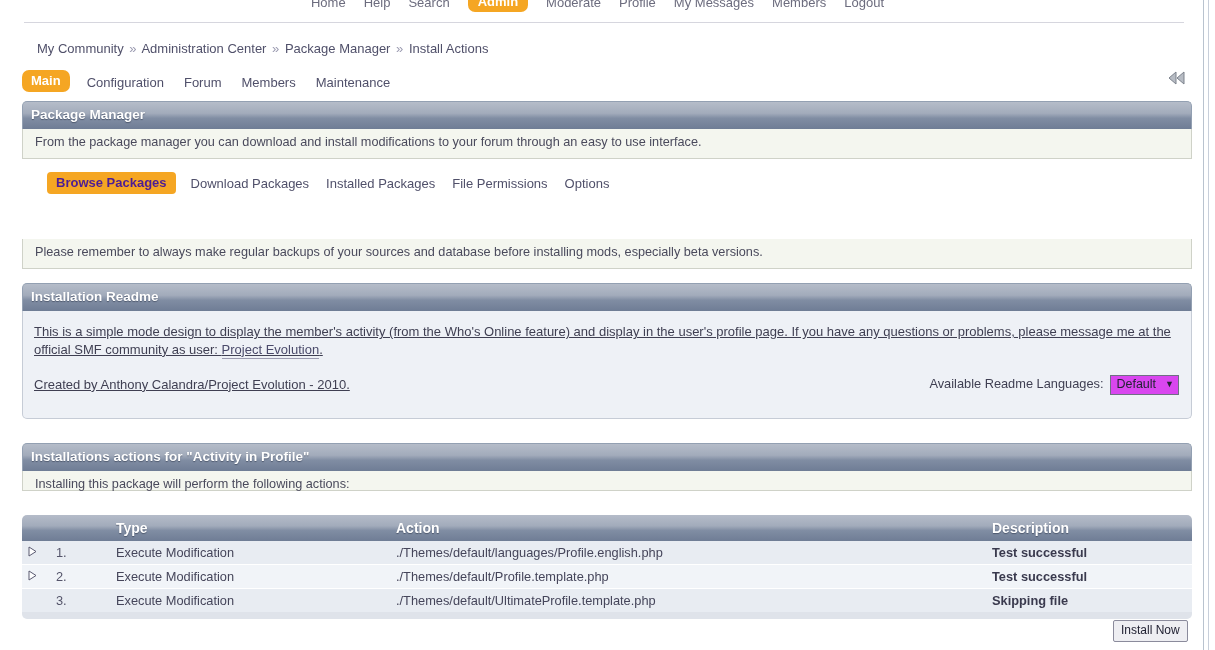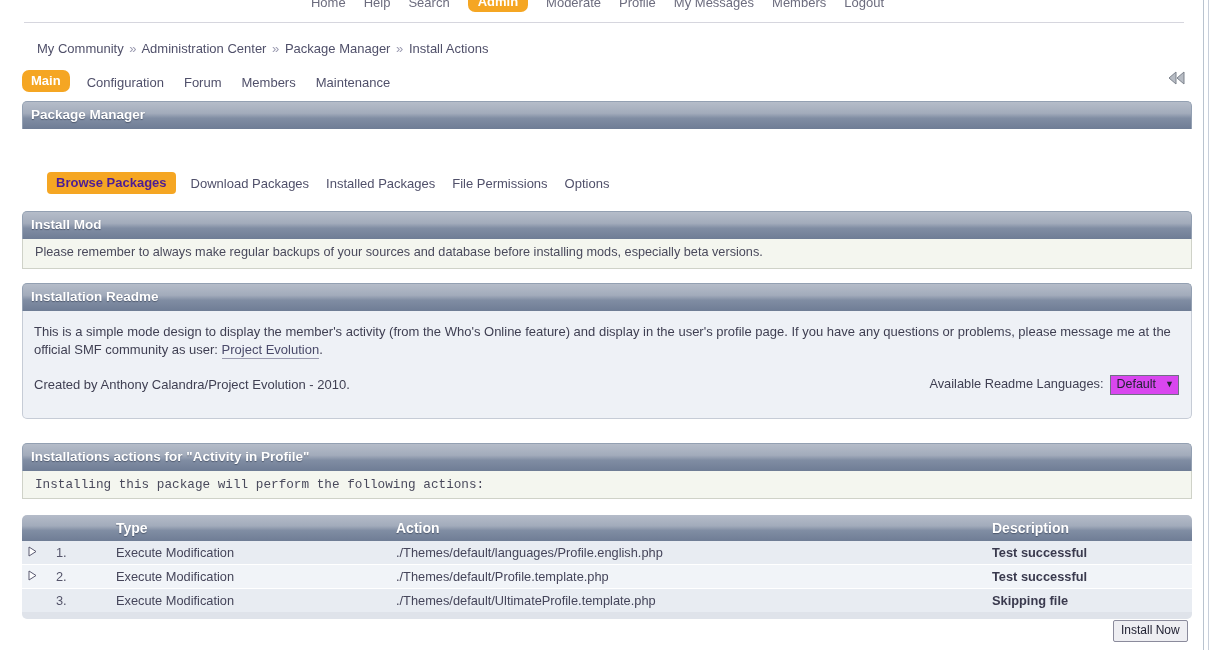--- a/index.html
+++ b/index.html
@@ -138,20 +138,21 @@
     position: absolute;
     left: 22px;
     width: 1170px;
     box-sizing: border-box;
     background: #eef1f6;
     border: 1px solid #c6ccd6;
     border-top: none;
     border-radius: 0 0 5px 5px;
     color: #3f3f52;
     font-size: 13px;
+    text-decoration: underline;
   }
 
   
   .pkg-submenu {
     position: absolute;
     top: 172px;
     left: 47px;
     display: flex;
     align-items: center;
     gap: 13px;
@@ -337,32 +338,30 @@
   <div class="collapse-icon">
     <svg width="20" height="16" viewBox="0 0 20 16">
       <polygon points="9,2 9,14 2,8" fill="#b7bcc4" stroke="#7d838d" stroke-width="1"></polygon>
       <polygon points="17,2 17,14 10,8" fill="#b7bcc4" stroke="#7d838d" stroke-width="1"></polygon>
     </svg>
   </div>
 
   <div class="catbar" style="top:101px;">
     <span class="title">Package Manager</span>
   </div>
+  <div class="infobox" style="top:129px; height:30px;">From the package manager you can download and install modifications to your forum through an easy to use interface.</div>
 
   <div class="pkg-submenu">
     <a class="active">Browse Packages</a>
     <a>Download Packages</a>
     <a>Installed Packages</a>
     <a>File Permissions</a>
     <a>Options</a>
   </div>
 
-  <div class="catbar" style="top:211px;">
-    <span class="title">Install Mod</span>
-  </div>
   <div class="infobox" style="top:239px; height:30px;">Please remember to always make regular backups of your sources and database before installing mods, especially beta versions.</div>
 
   <div class="catbar" style="top:283px;">
     <span class="title">Installation Readme</span>
   </div>
   <div class="windowbg" style="top:311px; height:108px;">
     <div class="readme-body">
       <p><span>This is a simple mode design to display the member's activity (from the Who's Online feature) and display in the user's profile page. If you have any questions or problems, please message me at the official SMF community as user: </span><a class="readme-link">Project Evolution</a><span>.</span></p>
       <p class="para2">Created by Anthony Calandra/Project Evolution - 2010.</p>
       <div class="lang-row">
@@ -371,21 +370,21 @@
           <span>Default</span>
           <span class="caret">▼</span>
         </span>
       </div>
     </div>
   </div>
 
   <div class="catbar" style="top:443px;">
     <span class="title">Installations actions for "Activity in Profile"</span>
   </div>
-  <div class="infobox" style="top:471px; height:28px;font-family:Liberation Mono, monospace;">Installing this package will perform the following actions:</div>
+  <div class="infobox" style="top:471px; height:20px;">Installing this package will perform the following actions:</div>
 
   <table class="actions-table">
     <thead>
       <tr>
         <th class="c-arrow"></th>
         <th class="c-num"></th>
         <th class="c-type">Type</th>
         <th class="c-action">Action</th>
         <th class="c-desc">Description</th>
       </tr>

